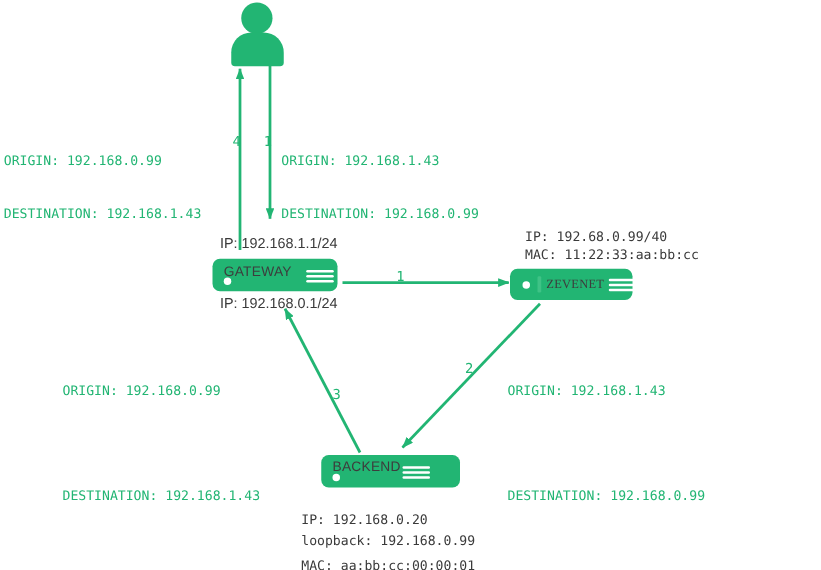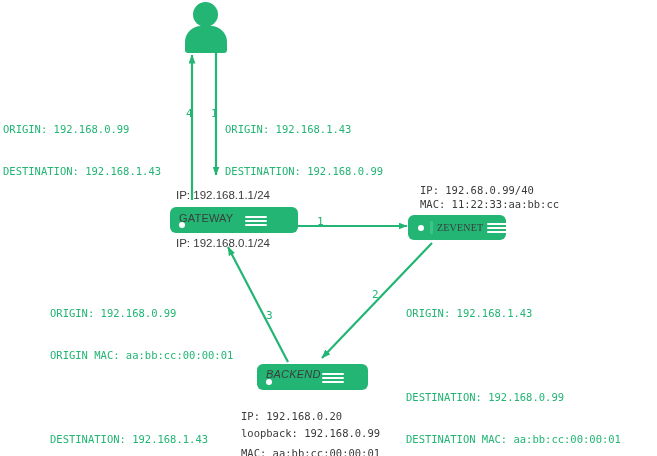--- a/index.html
+++ b/index.html
@@ -145,21 +145,21 @@
     <div>DESTINATION: 192.168.1.43</div>
   </div>
 
   <div class="abs anno" style="left:225px; top:94px;">
     <div>ORIGIN: 192.168.1.43</div>
     <div>DESTINATION: 192.168.0.99</div>
   </div>
 
   <div class="abs lbl" style="left:176px; top:188px;text-align:right;">IP: 192.168.1.1/24</div>
 
-  <div class="node" style="left:170px; top:207px; width:128px; height:26px;">
+  <div class="node" style="left:170px; top:207px; width:100px; height:26px;">
     <div class="node-label" style="left:9px; top:5px;">GATEWAY</div>
     <div class="node-dot" style="left:9px; top:15px;"></div>
     <div class="node-bars" style="left:75px; top:9px; width:22px;">
       <i></i>
         <i></i>
         <i></i>
     </div>
   </div>
 
   <div class="abs lbl" style="left:176px; top:236px;">IP: 192.168.0.1/24</div>
@@ -175,36 +175,34 @@
     <div class="node-dot" style="left:10px; top:10px;"></div>
     <div class="node-bars" style="left:79px; top:8px; width:20px;">
       <i></i>
         <i></i>
         <i></i>
     </div>
   </div>
 
   <div class="abs anno" style="left:50px; top:278px;">
     <div>ORIGIN: 192.168.0.99</div>
-    <div>ORIGIN MAC: aa:bb:cc:00:00:01</div>
     <div style="height:14px;"></div>
     <div>DESTINATION: 192.168.1.43</div>
   </div>
 
   <div class="abs anno" style="left:406px; top:278px;">
     <div>ORIGIN: 192.168.1.43</div>
     <div style="height:14px;"></div>
     <div>DESTINATION: 192.168.0.99</div>
-    <div>DESTINATION MAC: aa:bb:cc:00:00:01</div>
   </div>
 
   <div class="abs edge-num" style="left:266px; top:309px;">3</div>
   <div class="abs edge-num" style="left:372px; top:288px;">2</div>
 
-  <div class="node" style="left:257px; top:364px; width:111px; height:26px;font-style:italic;">
+  <div class="node" style="left:257px; top:364px; width:111px; height:26px;">
     <div class="node-label" style="left:9px; top:4px;">BACKEND</div>
     <div class="node-dot" style="left:9px; top:15px;"></div>
     <div class="node-bars" style="left:65px; top:9px; width:22px;">
       <i></i>
         <i></i>
         <i></i>
     </div>
   </div>
 
   <div class="abs lbl-mono" style="left:241px; top:398px;margin-top:28px;">loopback: 192.168.0.99</div>

